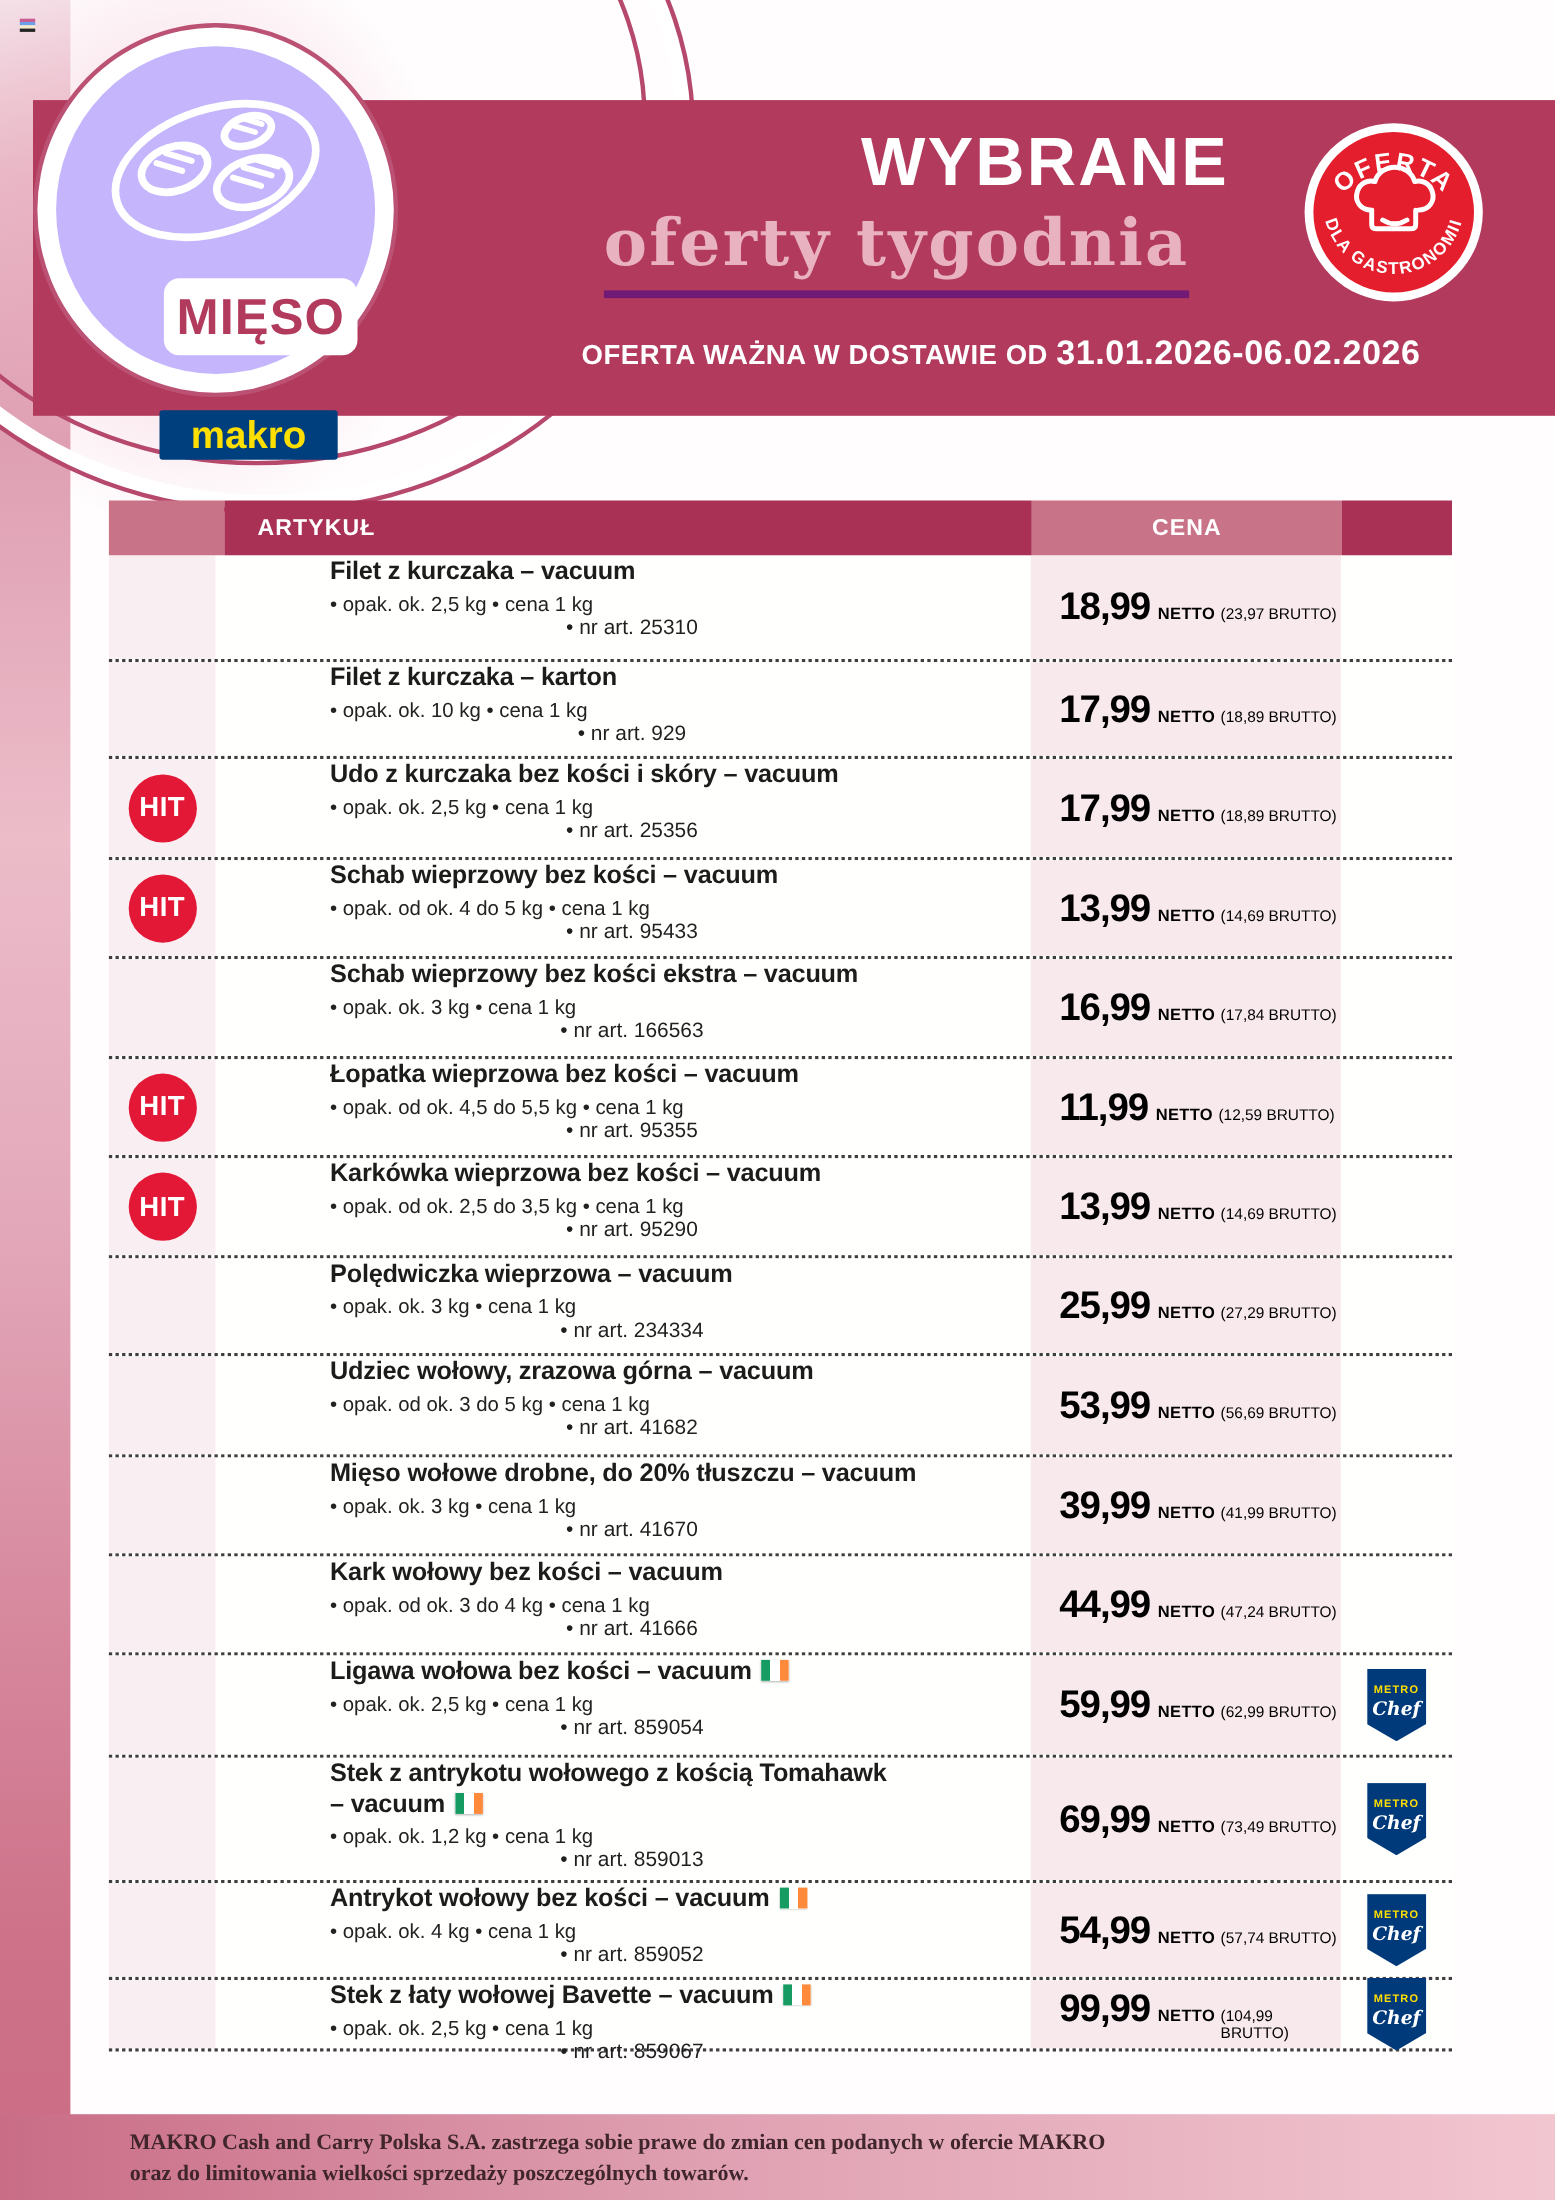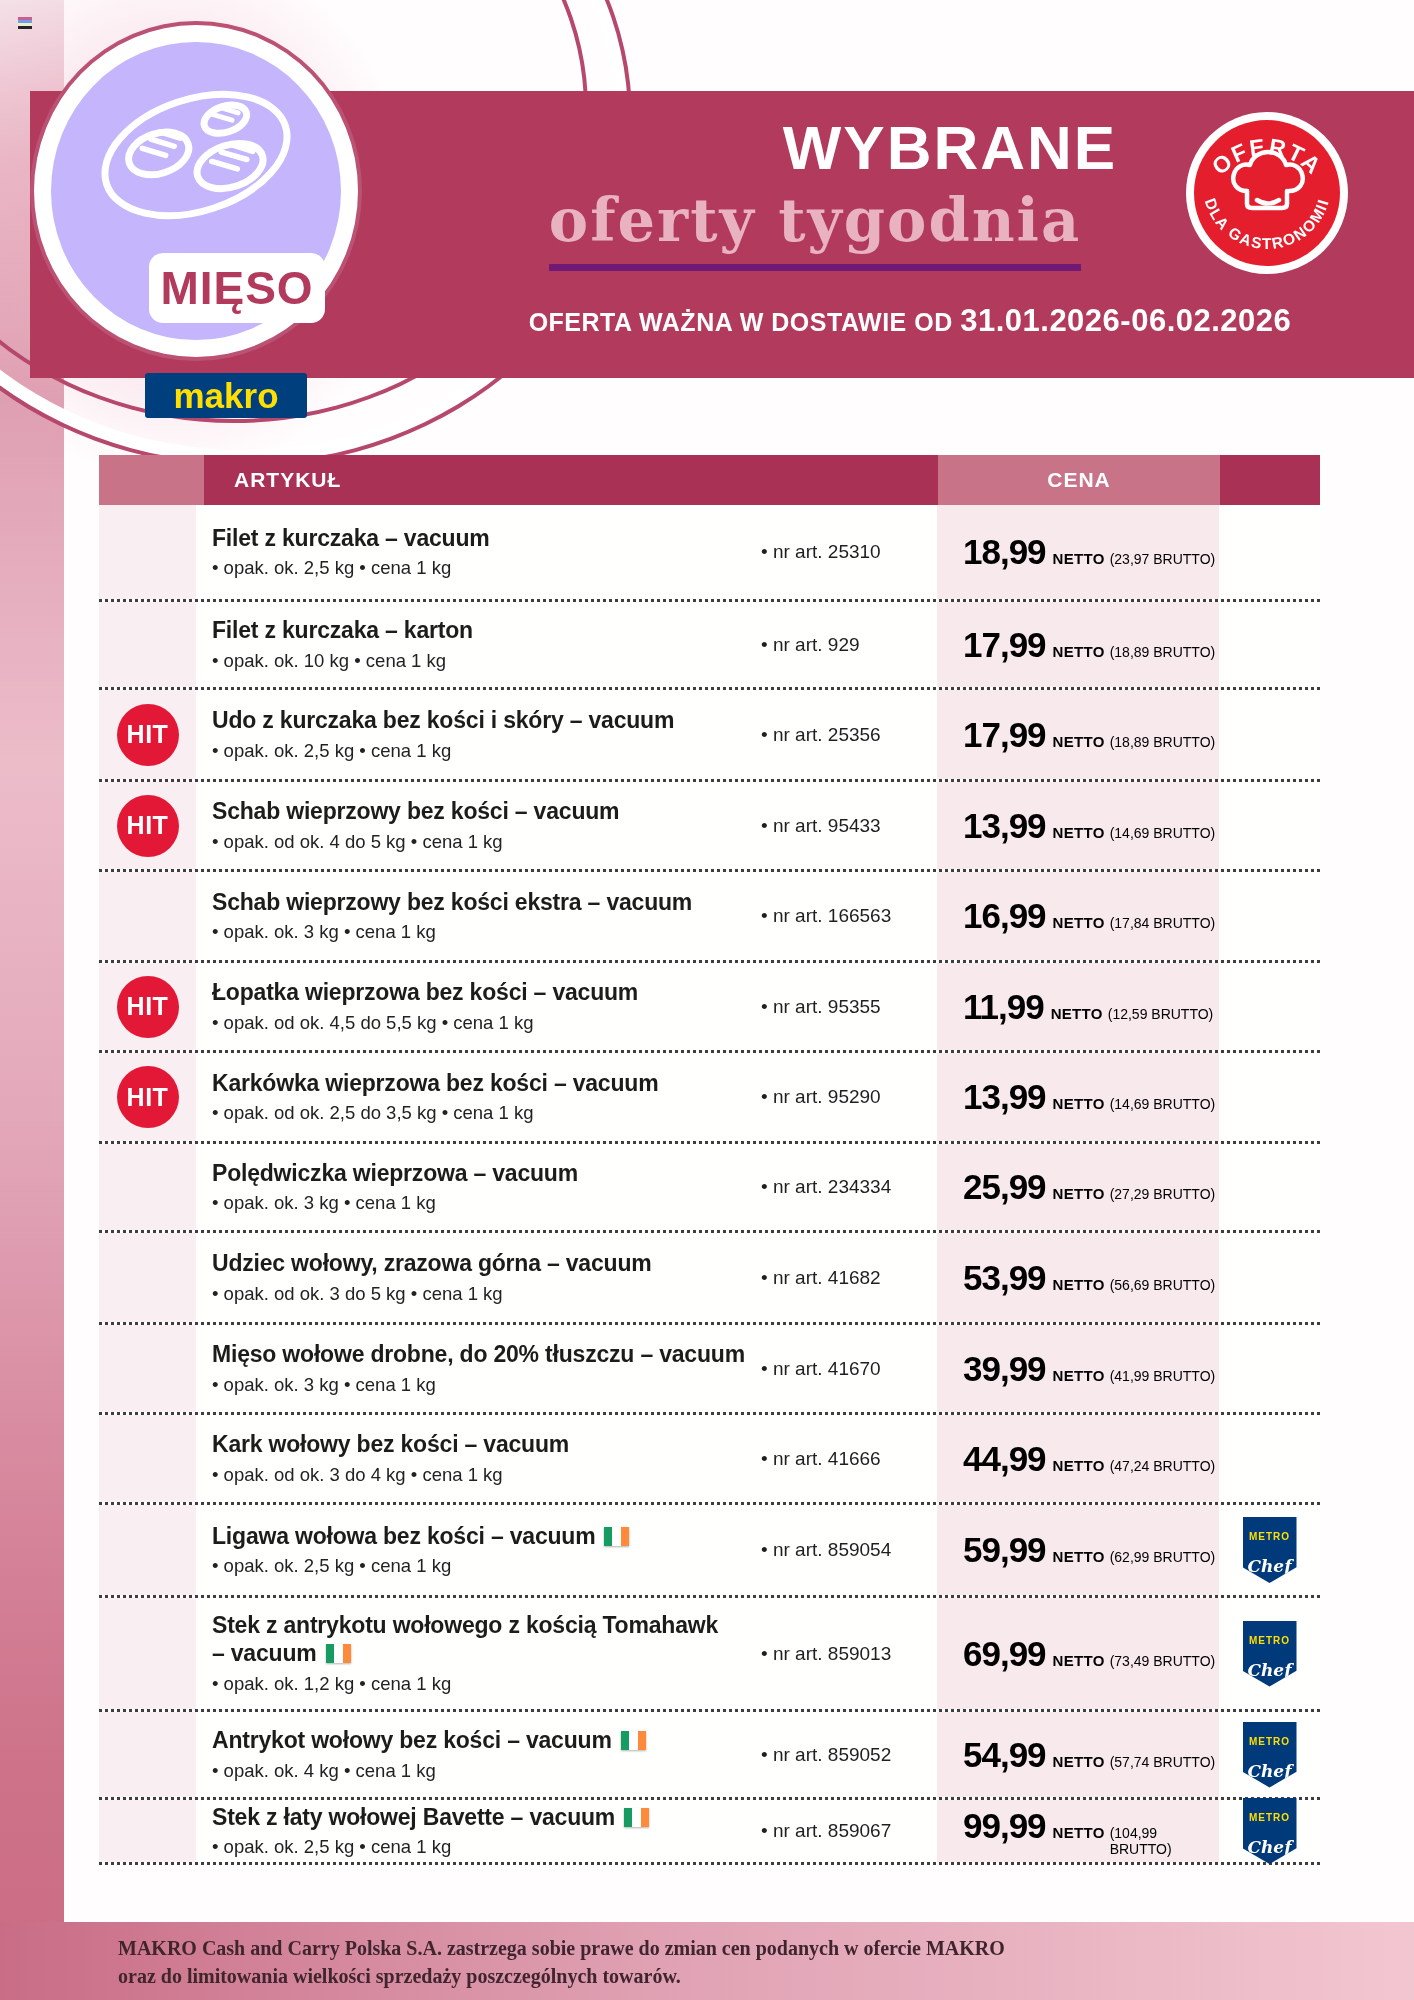--- a/index.html
+++ b/index.html
@@ -57,40 +57,40 @@
 
   .rows{position:absolute;left:99px;top:505px;width:1221px;z-index:4;}
   .row{display:flex;border-bottom:3px dotted #3e3e3e;box-sizing:border-box;}
   .row:nth-of-type(1){height:97px}.row:nth-of-type(2){height:88px}.row:nth-of-type(3){height:92px}
   .row:nth-of-type(4){height:90px}.row:nth-of-type(5){height:91px}.row:nth-of-type(6){height:90px}
   .row:nth-of-type(7){height:91px}.row:nth-of-type(8){height:89px}.row:nth-of-type(9){height:92px}
   .row:nth-of-type(10){height:90px}.row:nth-of-type(11){height:90px}.row:nth-of-type(12){height:93px}
   .row:nth-of-type(13){height:114px}.row:nth-of-type(14){height:88px}.row:nth-of-type(15){height:65px}
 
   .c1{width:97px;background:#f9eef1;display:flex;align-items:center;justify-content:center;}
-  .c2{width:741px;background:#fffffe;display:flex;align-items:center;padding-left:16px;box-sizing:border-box;}
+  .c2{width:741px;background:#fffffe;display:flex;align-items:center;padding-left:16px;box-sizing:border-box;flex-direction:column;}
   .c2-main{width:549px;}
   .c2-art{flex:1;font-size:19px;color:#1f1f1f;}
   .c3{width:282px;background:#f8e9ed;display:flex;align-items:baseline;padding-left:26px;box-sizing:border-box;}
   .c4{flex:1;background:#fffffe;display:flex;align-items:center;justify-content:center;}
 
   .pname{font-size:23px;font-weight:700;color:#1c1c1a;line-height:1.2;letter-spacing:-.2px;}
   .pack{font-size:18.5px;color:#222;margin-top:5px;}
   .hitbadge{width:62px;height:62px;border-radius:50%;background:#e21836;display:flex;align-items:center;justify-content:center;
     color:#fff;font-size:25px;font-weight:800;letter-spacing:.5px;}
   .flag{display:inline-block;width:25px;height:19px;margin-left:9px;vertical-align:-2px;
     background:linear-gradient(to right,#169b62 0 33%,#ffffff 33% 67%,#ff8a3c 67% 100%);
     box-shadow:0 1px 2px rgba(0,0,0,.3);}
   .price{font-size:35px;font-weight:800;letter-spacing:-1px;}
   .netto{font-size:15px;font-weight:700;margin-left:7px;letter-spacing:.3px;}
   .brutto{font-size:14px;margin-left:5px;}
   .c3-wrap{display:flex;align-items:baseline;align-self:center;}
 
   .chefbadge{width:54px;height:66px;background:#003a7a;clip-path:polygon(0 0,100% 0,100% 76%,50% 100%,0 76%);
-    display:flex;flex-direction:column;align-items:center;box-sizing:border-box;padding-top:14px;gap:12px;}
+    display:flex;flex-direction:column;align-items:center;box-sizing:border-box;padding-top:14px;}
   .chefbadge .m1{color:#ffdf00;font-size:10px;font-weight:800;letter-spacing:1px;}
   .chefbadge .m2{color:#ffffff;font-family:"DejaVu Serif",serif;font-style:italic;font-weight:700;font-size:17px;margin-top:2px;}
 
   
   .footer-band{position:absolute;left:0;top:1922px;width:1414px;height:78px;z-index:3;
     background:linear-gradient(90deg,#c96d86 0%,#dfa0b2 45%,#f2c6d1 100%);}
   .footer-text{position:absolute;left:118px;top:12px;color:#40262c;font-size:20px;font-weight:700;line-height:1.4;font-family:Liberation Serif, serif;}
 </style>
 </head>
 <body>

